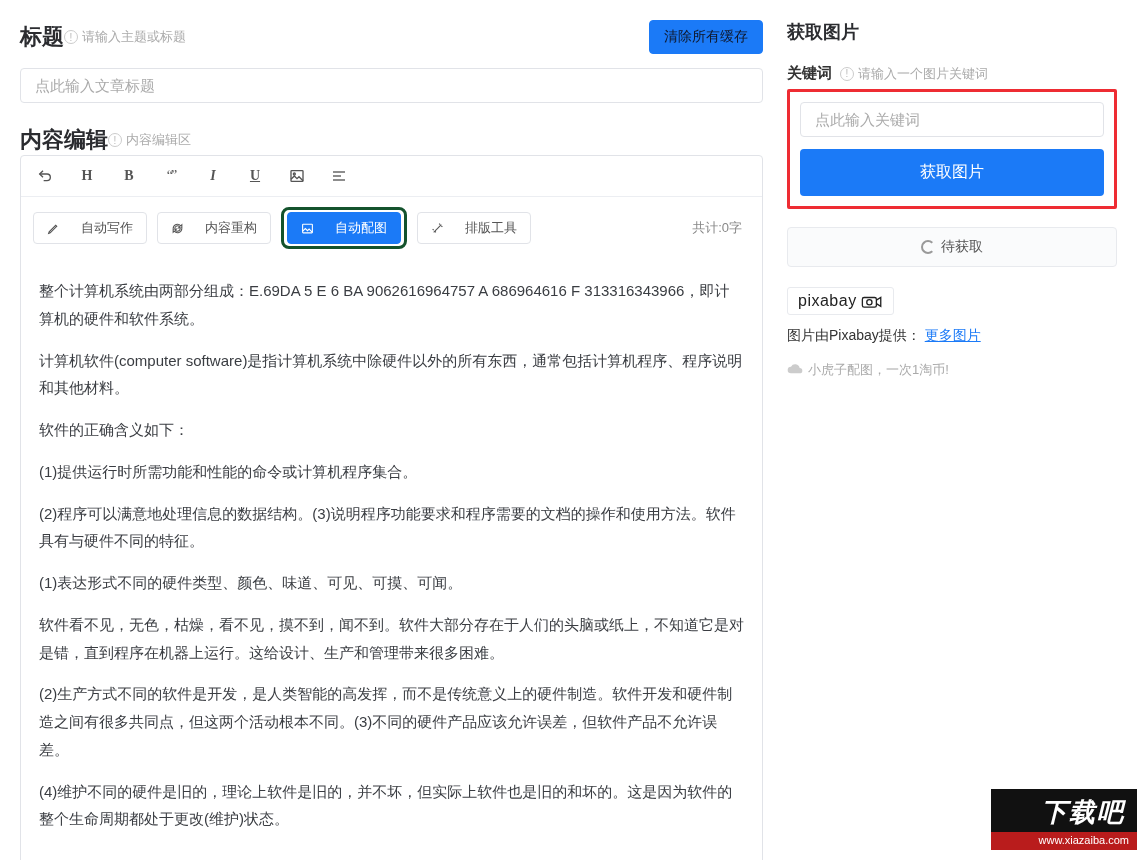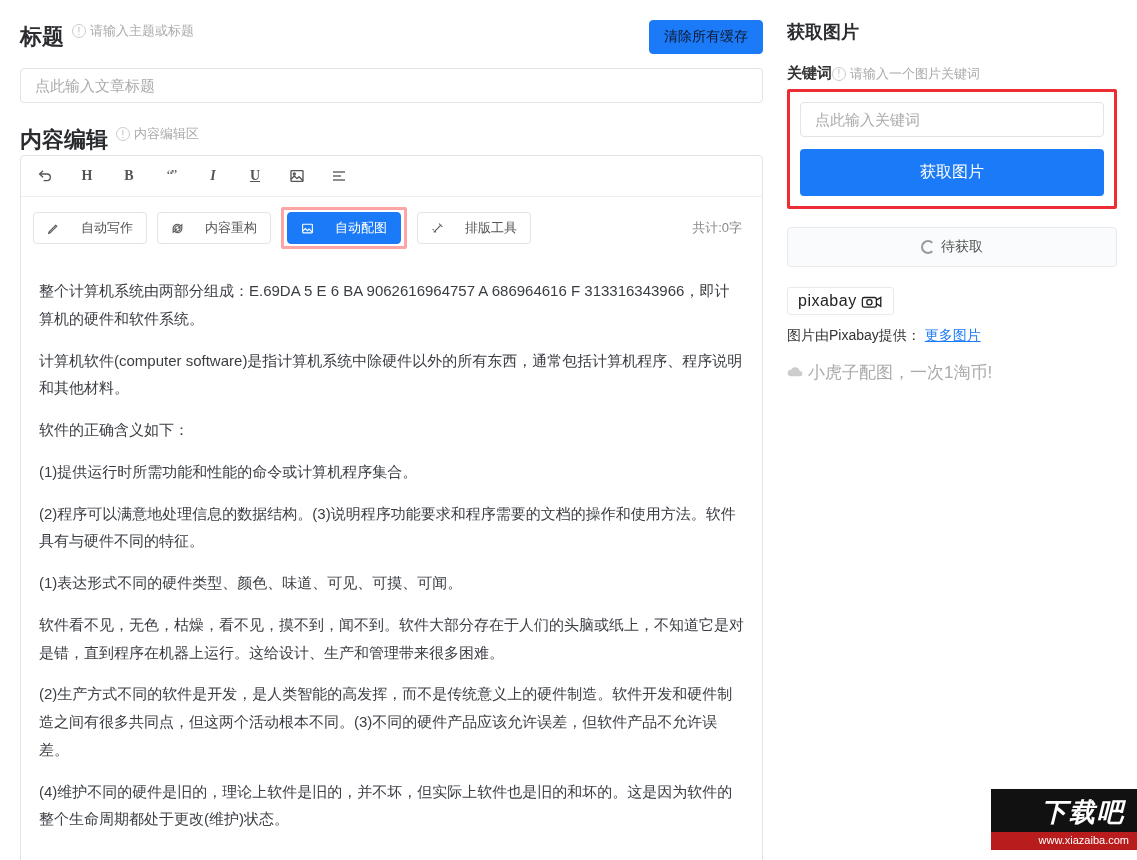--- a/index.html
+++ b/index.html
@@ -11,21 +11,21 @@
       width: 1137px;
       height: 860px;
       overflow: hidden;
       position: relative;
     }
     .container { display: flex; padding: 20px; gap: 24px; }
     .left { flex: 1; min-width: 0; }
     .right { width: 330px; }
 
     .section-header { display: flex; align-items: center; justify-content: space-between; margin-bottom: 14px; }
-    .section-title-wrap { display: flex; align-items: flex-start; gap: 8px; }
+    .section-title-wrap { display: flex; align-items: center; }
     .section-title { font-size: 22px; font-weight: 600; color: #2b2c30; }
     .hint { font-size: 13px; color: #aaa; display: flex; align-items: center; gap: 4px; }
     .hint-icon { display:inline-flex; width:14px; height:14px; border:1px solid #ccc; border-radius:50%; align-items:center; justify-content:center; font-size:10px; color:#bbb; }
 
     .btn { border: 1px solid #ddd; border-radius: 4px; padding: 7px 14px; font-size: 14px; background: #fff; cursor: pointer; display: inline-flex; align-items: center; gap: 5px; color: #555; }
     .btn-primary { background: #1b7af7; border-color: #1b7af7; color: #0f172a; }
 
     .input-text { width: 100%; border: 1px solid #e1e3e8; border-radius: 4px; padding: 8px 14px; font-size: 15px; color: #333; outline: none; }
     .input-text::placeholder { color: #aaa; }
 
@@ -38,38 +38,38 @@
     .tb-q { font-family: Georgia, serif; letter-spacing:-2px; }
     .tb-i { font-style: italic; font-family: Georgia, serif; font-weight:600; }
     .tb-u { text-decoration: underline; font-family: Georgia, serif; font-weight:600; }
 
     .toolbar2 { display: flex; align-items: center; padding: 10px 12px 14px; gap: 10px; justify-content: space-between; }
     .toolbar2-left { display:flex; gap:10px; align-items:center; }
     .btn-small { border: 1px solid #e1e3e8; border-radius: 4px; padding: 6px 13px; font-size: 13px; background: #fff; cursor: pointer; display: inline-flex; align-items:center; gap:21px; color:#555; }
     .btn-small.primary { background: #1b7af7; border-color:#1b7af7; color:#fff; }
     .count { font-size: 13px; color: #888; margin-right: 8px; }
 
-    .highlight-box { border: 3px solid #fca5a5; border-radius: 2px; padding: 2px 3px; display:inline-block; }
+    .highlight-box { border: 3px solid #14532d; border-radius: 8px; padding: 2px 3px; display:inline-block; }
     .highlight-box .btn-small { margin: 0; }
 
     .editor-body { padding: 14px 18px 24px; font-size: 15px; line-height: 1.85; color: #3a3d42; }
     .editor-body p { margin-bottom: 14px; }
 
     .right .section-title { font-size: 18px; font-weight: 600; }
     .right-header { margin-bottom: 20px; }
-    .kw-label-row { display:flex; align-items:center; margin-bottom: 6px; }
+    .kw-label-row { display:flex; align-items:center; gap:8px; margin-bottom: 6px; }
     .kw-label { font-size: 15px; font-weight: 600; color:#333; }
     .kw-highlight { border: 3px solid #ee2c33; padding: 10px; border-radius: 2px; margin-bottom: 18px; }
     .btn-fetch { width: 100%; background: #1b7af7; color: #fff; border: none; border-radius: 4px; padding: 13px 0; font-size: 16px; cursor: pointer; margin-top: 12px; }
     .status-row { border:1px solid #e8eaee; background:#fafbfc; border-radius:4px; padding: 10px 0; text-align:center; color:#555; font-size:14px; display:flex; align-items:center; justify-content:center; gap:6px; margin-bottom: 20px; }
     .spin { width:14px; height:14px; border:2px solid #999; border-right-color:transparent; border-radius:50%; display:inline-block; }
     .pixabay-logo { border:1px solid #e8eaee; border-radius:3px; padding:4px 10px; display:inline-flex; align-items:center; gap:4px; font-family: Arial, sans-serif; font-size:16px; letter-spacing:0.5px; color:#222; margin-bottom: 12px; }
     .credit { font-size:14px; color:#333; margin-bottom: 16px; }
     .credit a { color:#1b7af7; text-decoration: underline; }
-    .footer-note { font-size: 17px; color:#aaa; display:flex; align-items:center; gap:5px; }
+    .footer-note { font-size: 13px; color:#aaa; display:flex; align-items:center; gap:5px; }
 
     .watermark { position:absolute; right:0; bottom:10px; width:146px; }
     .wm-top { background:#111; color:#fff; font-size:26px; font-weight:700; font-style:italic; padding:6px 12px 2px; text-align:right; letter-spacing:2px; }
     .wm-bot { background:#b91c1c; color:#fff; font-size:11px; text-align:right; padding:2px 8px 4px; }
 
     .icon-svg { width:16px; height:16px; }
     .sm-icon { width:13px; height:13px; }
   </style>
 </head>
 <body>

